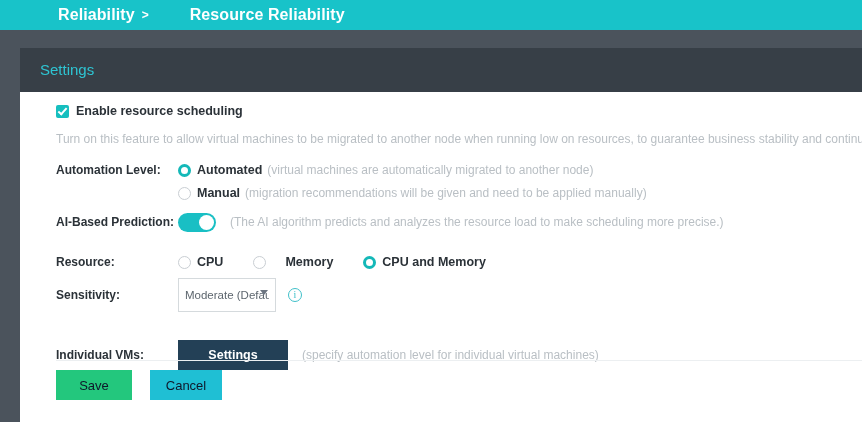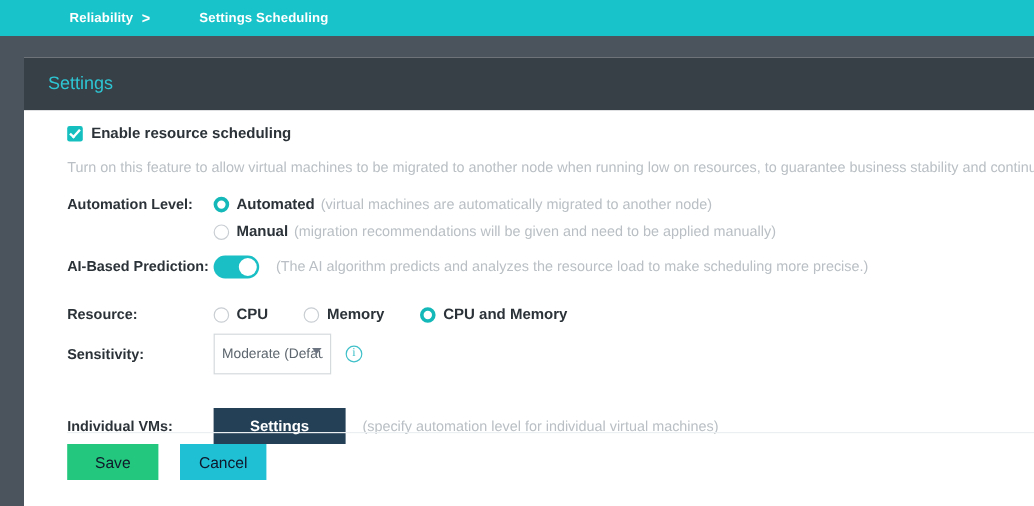--- a/index.html
+++ b/index.html
@@ -23,21 +23,21 @@
     left: 0; top: 0;
     width: 862px; height: 30px;
     background: #18c3c9;
     display: flex;
     align-items: center;
     padding-left: 22px;
     box-sizing: border-box;
   }
   .crumb {
     color: #ffffff;
-    font-size: 11px;
+    font-size: 16px;
     font-weight: bold;
     letter-spacing: .1px;
     padding-left: 36px;
   }
   .crumb-sep {
     color: #ffffff;
     font-size: 12px;
     font-weight: bold;
     margin: 0 5px 0 7px;
   }
@@ -290,21 +290,21 @@
     background: #1fbfd4;
     margin-left: 18px;
   }
 </style>
 </head>
 <body>
 
 <div class="breadcrumb-bar">
   <span class="crumb">Reliability</span>
   <span class="crumb-sep">&gt;</span>
-  <span class="crumb">Settings Scheduling</span>
+  <span class="crumb">Resource Reliability</span>
 </div>
 
 <div class="dark-strip"></div>
 <div class="sidebar-rail"></div>
 
 <div class="tabbar">
   <span class="tab-active">Settings</span>
 </div>
 
 <div class="content">
@@ -348,21 +348,21 @@
     </span>
   </div>
 
   <div class="frow" style="top:160px;">
     <span class="flabel">Resource:</span>
     <span class="fbody radio-group">
       <span class="radio-item">
         <span class="radio"></span>
         <span class="radio-text">CPU</span>
       </span>
-      <span class="radio-item" style="margin-left:30px;">
+      <span class="radio-item" style="margin-left:30px;gap:13px;">
         <span class="radio"></span>
         <span class="radio-text">Memory</span>
       </span>
       <span class="radio-item" style="margin-left:30px;">
         <span class="radio on"></span>
         <span class="radio-text">CPU and Memory</span>
       </span>
     </span>
   </div>
 

